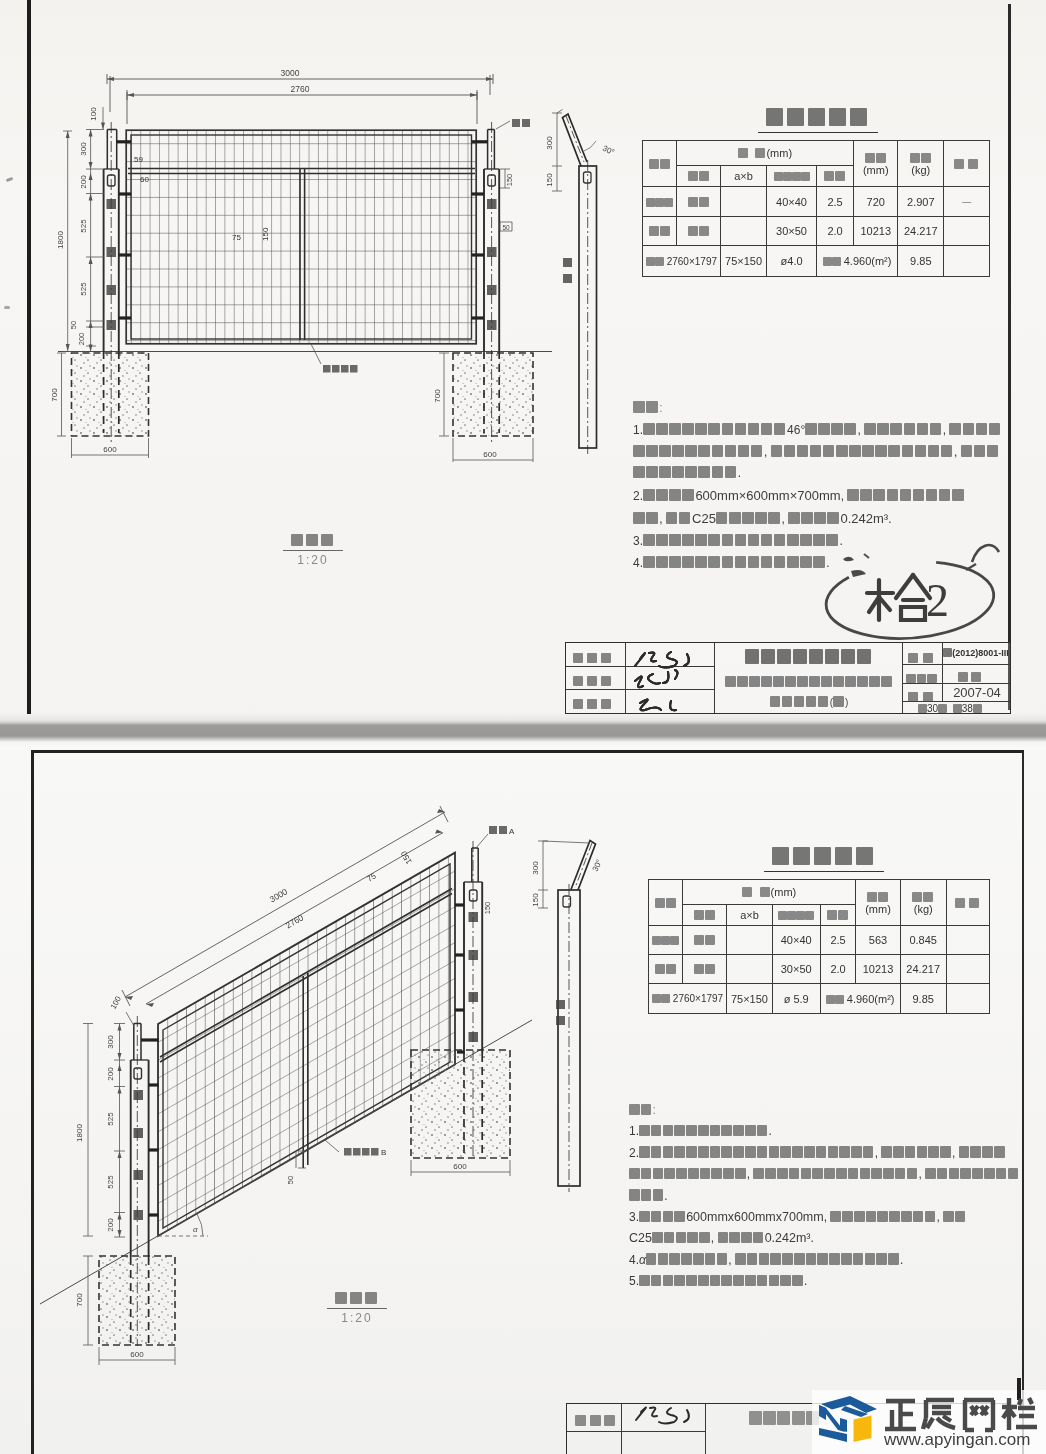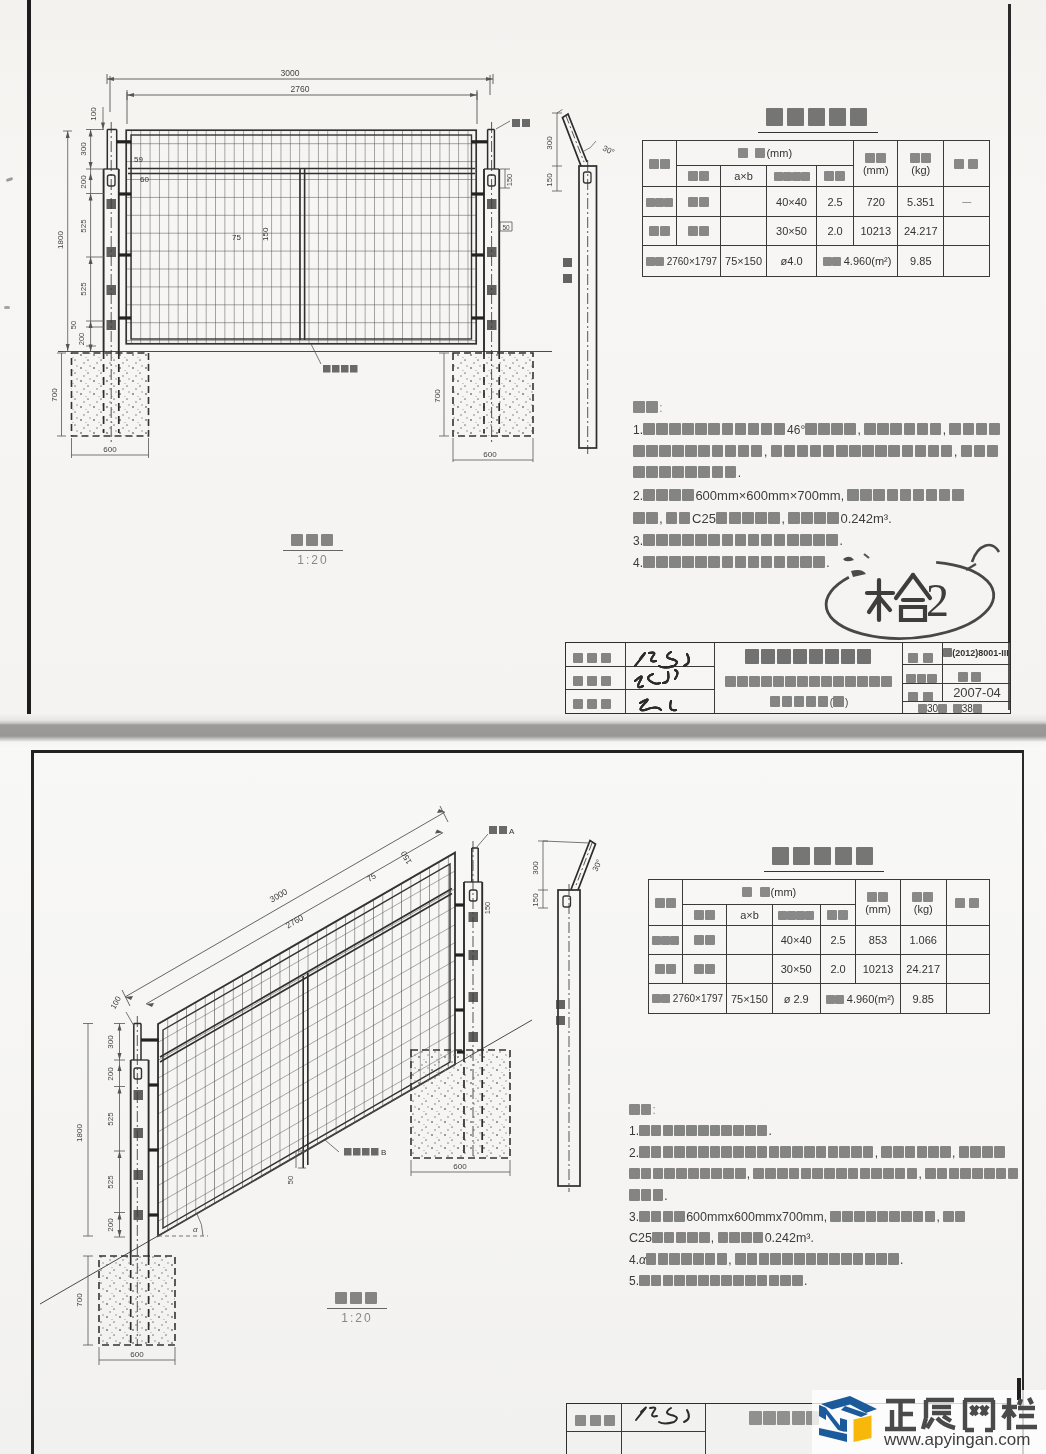--- a/index.html
+++ b/index.html
@@ -251,21 +251,21 @@
           <td style="width:50px;"><i class="hb" style="width:9px;height:9px;margin-right:0px;opacity:0.6;background:#3f3f3f;"></i><i class="hb" style="width:9px;height:9px;margin-right:0px;opacity:0.6;background:#3f3f3f;"></i><i class="hb" style="width:9px;height:9px;margin-right:0px;opacity:0.6;background:#3f3f3f;"></i><i class="hb" style="width:9px;height:9px;margin-right:0px;opacity:0.6;background:#3f3f3f;"></i></td>
           <td style="width:38px;"><i class="hb" style="width:10px;height:10px;margin-right:1px;opacity:0.6;background:#3f3f3f;"></i><i class="hb" style="width:10px;height:10px;margin-right:1px;opacity:0.6;background:#3f3f3f;"></i></td>
         </tr>
         <tr style="height:30px;">
           <td><i class="hb" style="width:9px;height:9px;margin-right:0px;opacity:0.6;background:#3f3f3f;"></i><i class="hb" style="width:9px;height:9px;margin-right:0px;opacity:0.6;background:#3f3f3f;"></i><i class="hb" style="width:9px;height:9px;margin-right:0px;opacity:0.6;background:#3f3f3f;"></i></td>
           <td><i class="hb" style="width:10px;height:10px;margin-right:1px;opacity:0.6;background:#3f3f3f;"></i><i class="hb" style="width:10px;height:10px;margin-right:1px;opacity:0.6;background:#3f3f3f;"></i></td>
           <td></td>
           <td>40×40</td>
           <td>2.5</td>
           <td>720</td>
-          <td>5.351</td>
+          <td>2.907</td>
           <td style="font-size:9px;color:#666;">—</td>
         </tr>
         <tr style="height:29px;">
           <td><i class="hb" style="width:10px;height:10px;margin-right:1px;opacity:0.6;background:#3f3f3f;"></i><i class="hb" style="width:10px;height:10px;margin-right:1px;opacity:0.6;background:#3f3f3f;"></i></td>
           <td><i class="hb" style="width:10px;height:10px;margin-right:1px;opacity:0.6;background:#3f3f3f;"></i><i class="hb" style="width:10px;height:10px;margin-right:1px;opacity:0.6;background:#3f3f3f;"></i></td>
           <td></td>
           <td>30×50</td>
           <td>2.0</td>
           <td>10213</td>
           <td>24.217</td>
@@ -583,38 +583,38 @@
           <td style="width:45px;"><span style="font-size:11px;">a×b</span></td>
           <td style="width:48px;"><i class="hb" style="width:9px;height:9px;margin-right:0px;opacity:0.6;background:#3f3f3f;"></i><i class="hb" style="width:9px;height:9px;margin-right:0px;opacity:0.6;background:#3f3f3f;"></i><i class="hb" style="width:9px;height:9px;margin-right:0px;opacity:0.6;background:#3f3f3f;"></i><i class="hb" style="width:9px;height:9px;margin-right:0px;opacity:0.6;background:#3f3f3f;"></i></td>
           <td style="width:36px;"><i class="hb" style="width:10px;height:10px;margin-right:1px;opacity:0.6;background:#3f3f3f;"></i><i class="hb" style="width:10px;height:10px;margin-right:1px;opacity:0.6;background:#3f3f3f;"></i></td>
         </tr>
         <tr style="height:29px;">
           <td><i class="hb" style="width:9px;height:9px;margin-right:0px;opacity:0.6;background:#3f3f3f;"></i><i class="hb" style="width:9px;height:9px;margin-right:0px;opacity:0.6;background:#3f3f3f;"></i><i class="hb" style="width:9px;height:9px;margin-right:0px;opacity:0.6;background:#3f3f3f;"></i></td>
           <td><i class="hb" style="width:10px;height:10px;margin-right:1px;opacity:0.6;background:#3f3f3f;"></i><i class="hb" style="width:10px;height:10px;margin-right:1px;opacity:0.6;background:#3f3f3f;"></i></td>
           <td></td>
           <td>40×40</td>
           <td>2.5</td>
-          <td>853</td>
-          <td>1.066</td>
+          <td>563</td>
+          <td>0.845</td>
           <td></td>
         </tr>
         <tr style="height:29px;">
           <td><i class="hb" style="width:10px;height:10px;margin-right:1px;opacity:0.6;background:#3f3f3f;"></i><i class="hb" style="width:10px;height:10px;margin-right:1px;opacity:0.6;background:#3f3f3f;"></i></td>
           <td><i class="hb" style="width:10px;height:10px;margin-right:1px;opacity:0.6;background:#3f3f3f;"></i><i class="hb" style="width:10px;height:10px;margin-right:1px;opacity:0.6;background:#3f3f3f;"></i></td>
           <td></td>
           <td>30×50</td>
           <td>2.0</td>
           <td>10213</td>
           <td>24.217</td>
           <td></td>
         </tr>
         <tr style="height:30px;">
           <td colspan="2" style="font-size:10px;"><i class="hb" style="width:9px;height:9px;margin-right:0px;opacity:0.6;background:#3f3f3f;"></i><i class="hb" style="width:9px;height:9px;margin-right:0px;opacity:0.6;background:#3f3f3f;"></i><span style="font-size:10px;"> 2760×1797</span></td>
           <td>75×150</td>
-          <td>ø 2.9</td>
+          <td>ø 5.9</td>
           <td colspan="2"><i class="hb" style="width:9px;height:9px;margin-right:0px;opacity:0.6;background:#3f3f3f;"></i><i class="hb" style="width:9px;height:9px;margin-right:0px;opacity:0.6;background:#3f3f3f;"></i> 4.960(m²)</td>
           <td>9.85</td>
           <td></td>
         </tr>
       </tbody>
     </table>
   </div>
 
 <div class="abs notes2" style="left:629px;top:1100px;width:392px;">
     <div><i class="hb" style="width:10.6px;height:11.5px;margin-right:1.2px;opacity:0.6;background:#3f3f3f;"></i><i class="hb" style="width:10.6px;height:11.5px;margin-right:1.2px;opacity:0.6;background:#3f3f3f;"></i><span style="opacity:.6">:</span></div>

